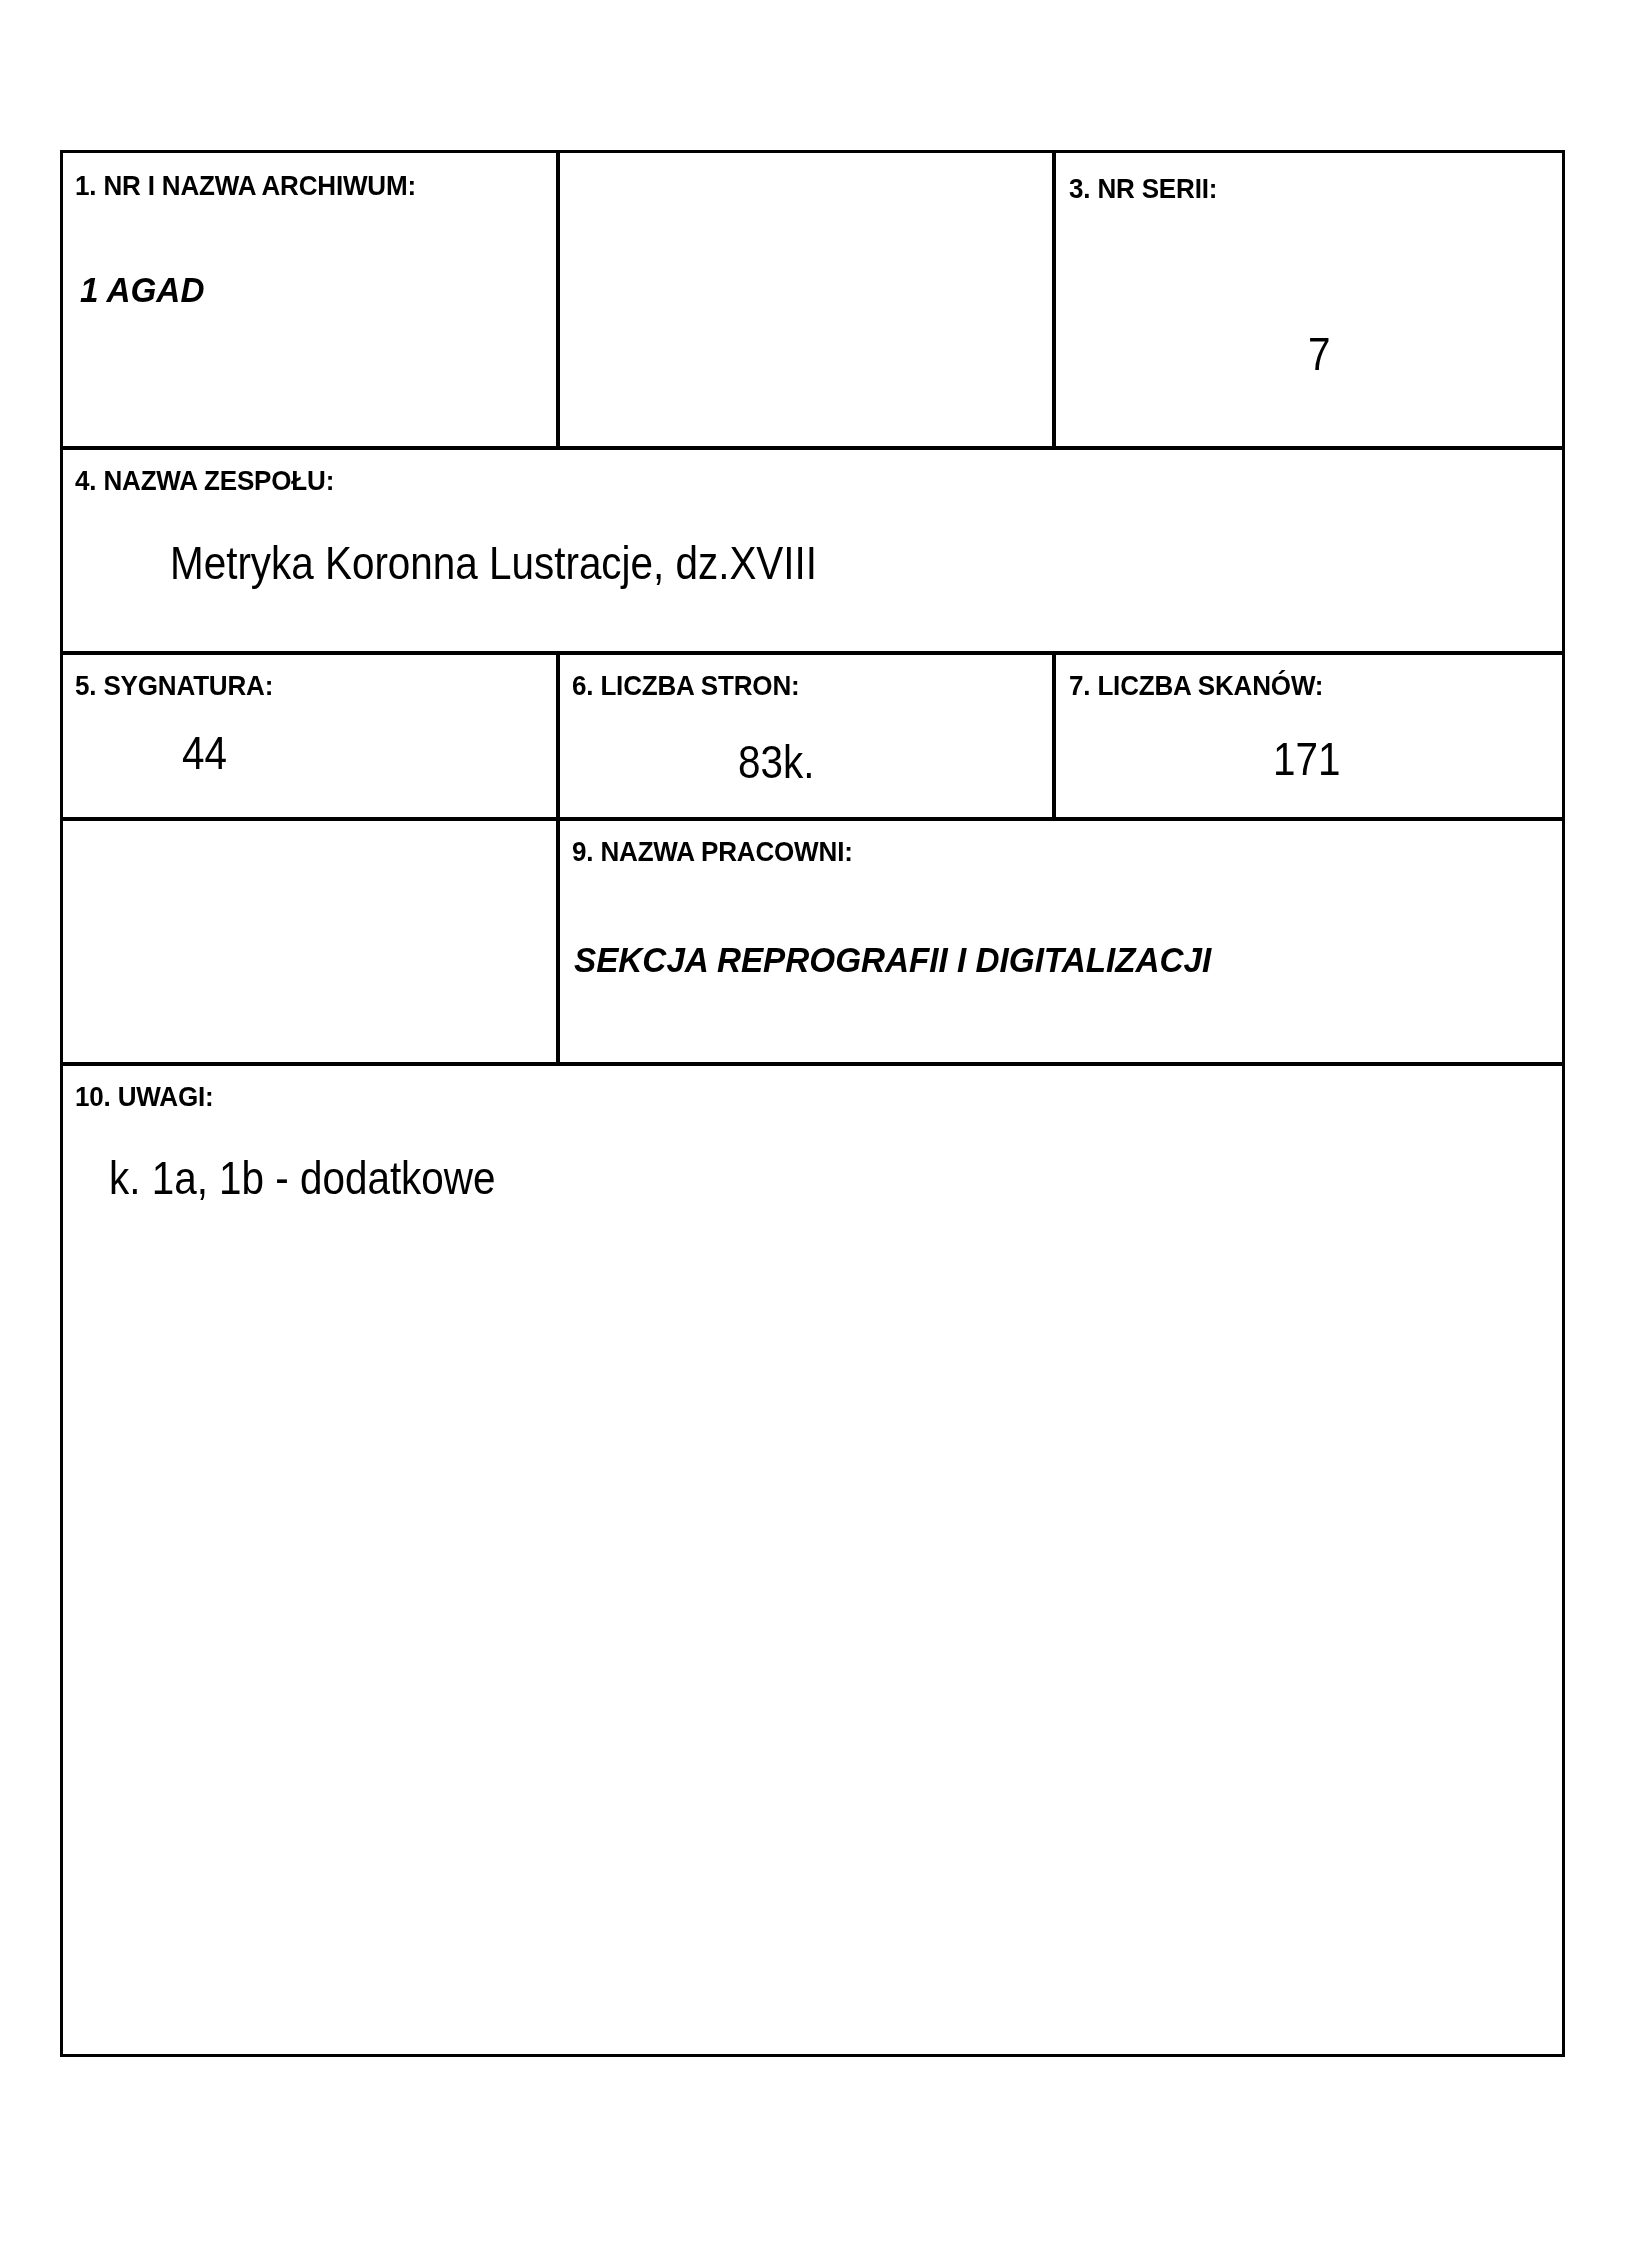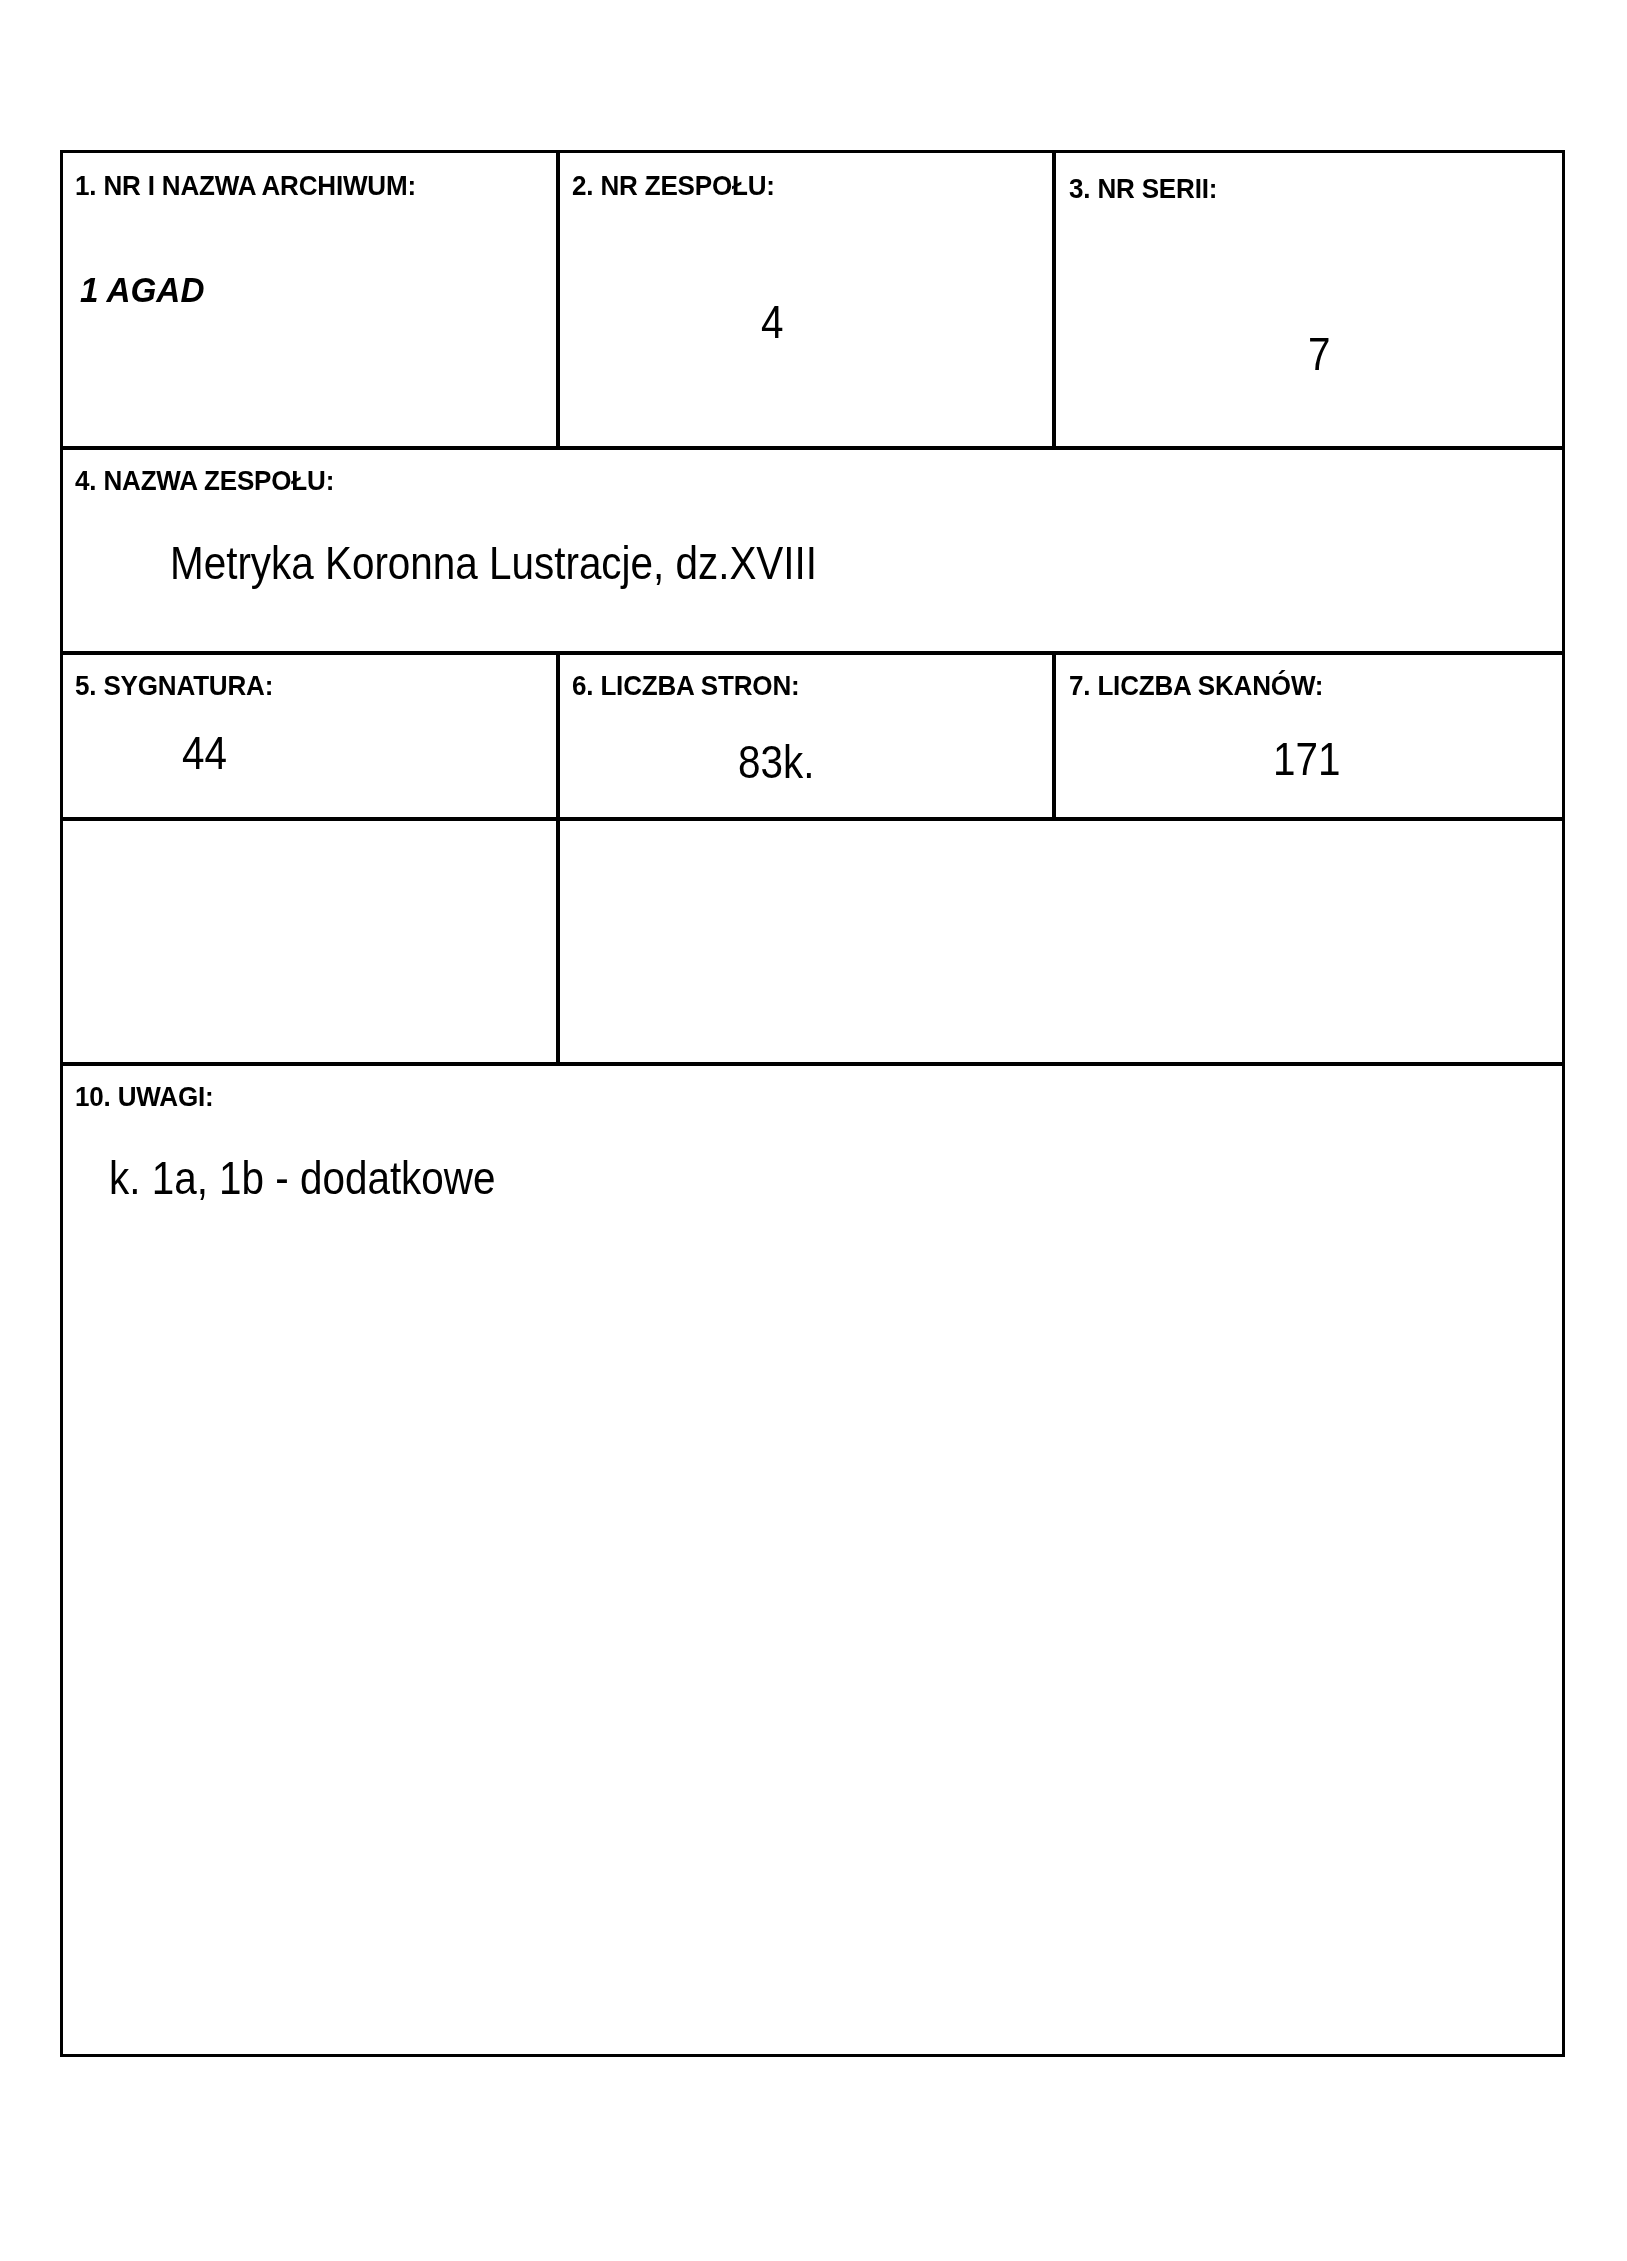--- a/index.html
+++ b/index.html
@@ -100,24 +100,20 @@
     <div class="vrule" style="left:989px; top:0; height:293px;"></div>
     <div class="vrule" style="left:493px; top:498px; height:166px;"></div>
     <div class="vrule" style="left:989px; top:498px; height:166px;"></div>
     <div class="vrule" style="left:493px; top:664px; height:245px;"></div>
 
     <div class="cell" style="left:0; top:0; width:493px; height:293px;">
       <span class="cell-label" style="left:12.3px; top:19px;">1. NR I NAZWA ARCHIWUM:</span>
       <span class="cell-value bolditalic" style="left:17px; top:119px;">1 AGAD</span>
     </div>
 
-    <div class="cell" style="left:497px; top:0; width:492px; height:293px;">
-      <span class="cell-label" style="left:12.3px; top:19px;">2. NR ZESPOŁU:</span>
-      <span class="cell-value" style="left:201px; top:145px;">4</span>
-    </div>
 
     <div class="cell" style="left:992px; top:3px; width:505px; height:293px;">
       <span class="cell-label" style="left:13.8px; top:19px;">3. NR SERII:</span>
       <span class="cell-value" style="left:253px; top:174px;">7</span>
     </div>
 
     <div class="cell" style="left:0; top:296px; width:1498px; height:201px;">
       <span class="cell-label" style="left:12.3px; top:17.6px;">4. NAZWA ZESPOŁU:</span>
       <span class="cell-value" style="left:107px; top:90px;">Metryka  Koronna      Lustracje, dz.XVIII</span>
     </div>
@@ -131,20 +127,24 @@
       <span class="cell-label" style="left:12.3px; top:17px;">6. LICZBA STRON:</span>
       <span class="cell-value" style="left:178px; top:83px;">83k.</span>
     </div>
 
     <div class="cell" style="left:992px; top:502px; width:505px; height:162px;text-align:right;">
       <span class="cell-label" style="left:13.8px; top:17px;">7. LICZBA SKANÓW:</span>
       <span class="cell-value" style="left:218px; top:80px;">171</span>
     </div>
 
 
+    <div class="cell" style="left:497px; top:668px; width:1001px; height:241px;">
+      <span class="cell-label" style="left:12.3px; top:17px;">9. NAZWA PRACOWNI:</span>
+      <span class="cell-value bolditalic" style="left:13.8px; top:121px;">SEKCJA REPROGRAFII I DIGITALIZACJI</span>
+    </div>
 
     <div class="cell" style="left:0; top:913px; width:1608px; height:987px;">
       <span class="cell-label" style="left:12.3px; top:17px;">10. UWAGI:</span>
       <span class="cell-value" style="left:46px; top:88px;">k. 1a, 1b - dodatkowe</span>
     </div>
 
   </div>
 </div>
 
 

